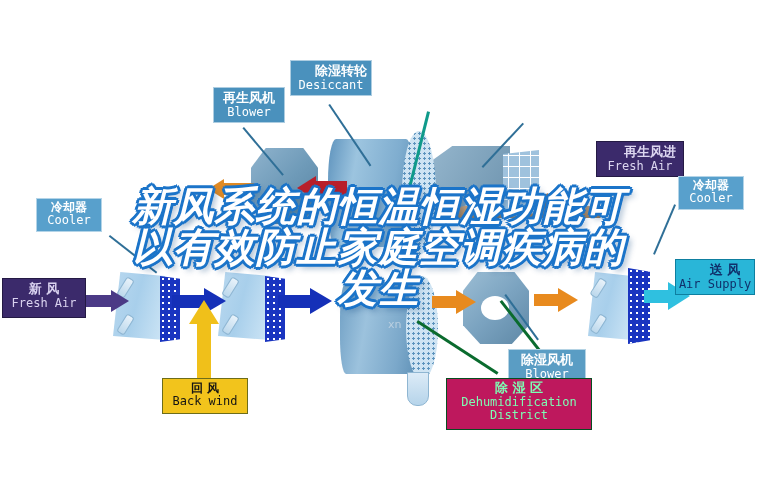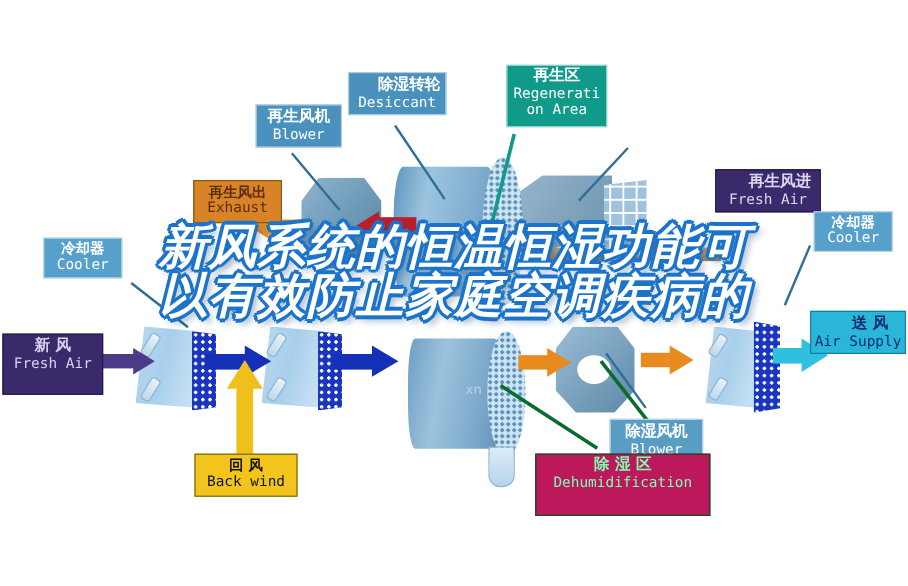--- a/index.html
+++ b/index.html
@@ -197,70 +197,63 @@
   <div class="lbl lbl-blue" style="left:213px;top:87px;width:72px;height:36px;padding-top:3px;">
     <span class="cn" style="font-size:13px;">再生风机</span>
     <span class="en" style="font-size:12px;">Blower</span>
   </div>
 
   <div class="lbl lbl-blue" style="left:290px;top:60px;width:82px;height:36px;padding-top:3px;">
     <span class="cn" style="font-size:13px;margin-left:20px;">除湿转轮</span>
     <span class="en" style="font-size:12px;text-align:center;">Desiccant</span>
   </div>
 
-  <div class="lbl lbl-teal" style="left:422px;top:54px;width:84px;height:52px;padding-top:2px;">
-    <span class="cn" style="font-size:13px;">再生区</span>
-    <span class="en" style="font-size:12px;">Regenerati</span>
-    <span class="en" style="font-size:12px;">on Area</span>
-  </div>
 
 
   <div class="lbl lbl-purple" style="left:596px;top:141px;width:88px;height:36px;padding-top:3px;">
     <span class="cn" style="font-size:13px;margin-left:20px;">再生风进</span>
     <span class="en" style="font-size:12px;">Fresh Air</span>
   </div>
 
   <div class="lbl lbl-lblue" style="left:678px;top:176px;width:66px;height:34px;padding-top:2px;">
     <span class="cn" style="font-size:12px;">冷却器</span>
     <span class="en" style="font-size:12px;">Cooler</span>
   </div>
 
-  <div class="lbl lbl-orange" style="left:161px;top:150px;width:74px;height:36px;padding-top:3px;">
-    <span class="cn" style="font-size:12px;">再生风出</span>
-    <span class="en" style="font-size:12px;">Exhaust</span>
-  </div>
 
   <div class="lbl lbl-lblue" style="left:36px;top:198px;width:66px;height:34px;padding-top:2px;">
     <span class="cn" style="font-size:12px;">冷却器</span>
     <span class="en" style="font-size:12px;">Cooler</span>
   </div>
 
-  <div class="lbl lbl-purple2" style="left:2px;top:278px;width:84px;height:51px;padding-top:3px;">
+  <div class="lbl lbl-purple2" style="left:2px;top:278px;width:84px;height:40px;padding-top:3px;">
     <span class="cn" style="font-size:13px;">新    风</span>
     <span class="en" style="font-size:12px;">Fresh Air</span>
   </div>
 
   <div class="lbl lbl-yellow" style="left:162px;top:378px;width:86px;height:36px;padding-top:3px;">
     <span class="cn" style="font-size:12px;">回    风</span>
     <span class="en" style="font-size:12px;">Back wind</span>
   </div>
 
   <div class="lbl lbl-blue2" style="left:508px;top:349px;width:78px;height:36px;padding-top:3px;">
     <span class="cn" style="font-size:13px;">除湿风机</span>
     <span class="en" style="font-size:12px;">Blower</span>
   </div>
 
   <div class="lbl lbl-green" style="left:446px;top:378px;width:146px;height:52px;padding-top:2px;">
     <span class="cn" style="font-size:13px;">除  湿  区</span>
     <span class="en" style="font-size:12px;">Dehumidification</span>
+    <span class="en" style="font-size:12px;">District</span>
   </div>
 
   <div class="lbl lbl-cyan" style="left:675px;top:259px;width:80px;height:36px;padding-top:3px;">
     <span class="cn" style="font-size:13px;margin-left:20px;">送    风</span>
     <span class="en" style="font-size:12px;">Air Supply</span>
   </div>
 
   <div id="caption">
     <div>新风系统的恒温恒湿功能可</div>
     <div>以有效防止家庭空调疾病的</div>
+    <div>发生</div>
   </div>
 
 </div>
 
 </body></html>

